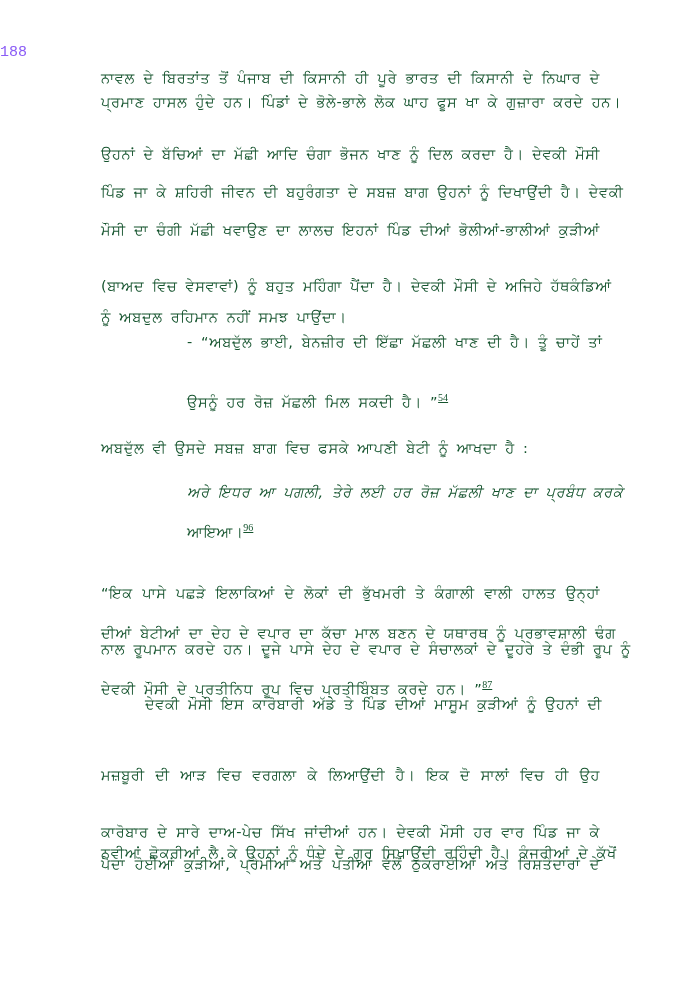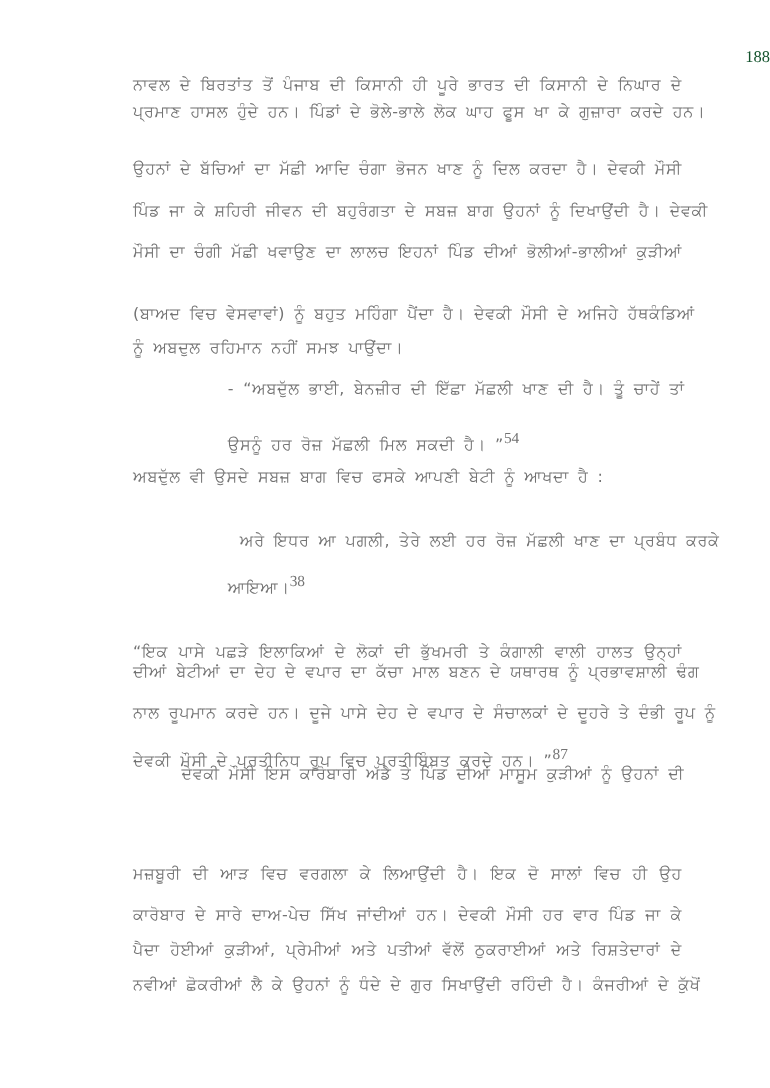--- a/index.html
+++ b/index.html
@@ -1,61 +1,61 @@
 <!DOCTYPE html>
 <html><head>
 <meta charset="utf-8">
 <style>
   html, body { margin: 0; padding: 0; background: #ffffff; }
   body { width: 700px; height: 989px; position: relative; overflow: hidden;
          font-family: "DejaVu Sans", sans-serif; color: #1a1a1a; }
-  .page-number { position: absolute; left: 0; width: 700px; top: 44px; text-align: right;
-         font-family: Liberation Serif, serif; font-size: 15px; color: #14532d; }
+  .page-number { position: absolute; left: 0; width: 700px; top: 44px; text-align: left;
+         font-family: Liberation Mono, monospace; font-size: 15px; color: #8b5cf6; }
   .line { position: absolute; white-space: nowrap; font-size: 14.5px; letter-spacing: 0.6px;
-          word-spacing: 3px; color: #737373; margin-left: 20px; }
+          word-spacing: 3px; color: #14532d; }
   .l-full { left: 101px; width: 499px; text-align: justify; text-align-last: justify; }
   .l-left { left: 101px; }
   .l-quote1 { left: 187px; }
   .l-quote1-full { left: 187px; width: 413px; text-align: justify; text-align-last: justify; }
   .l-quote2 { left: 187px; }
-  .l-quote2-full { left: 198px; width: 413px; text-align: justify; text-align-last: justify; }
+  .l-quote2-full { left: 187px; width: 413px; text-align: justify; text-align-last: justify; font-style: italic; }
   .l-indent-full { left: 145px; width: 455px; text-align: justify; text-align-last: justify; }
-  sup { font-size: 14px; letter-spacing: 0; vertical-align: 6px; font-family: "Liberation Serif", serif; }
+  sup { font-size: 10px; letter-spacing: 0; vertical-align: 6px; font-family: "Liberation Serif", serif; text-decoration: underline; }
 </style>
 </head>
 <body>
 
 <div>
   <div class="page-number">188</div>
 
   <div class="line l-full" style="top:70px">ਨਾਵਲ ਦੇ ਬਿਰਤਾਂਤ ਤੋਂ ਪੰਜਾਬ ਦੀ ਕਿਸਾਨੀ ਹੀ ਪੂਰੇ ਭਾਰਤ ਦੀ ਕਿਸਾਨੀ ਦੇ ਨਿਘਾਰ ਦੇ</div>
   <div class="line l-full" style="top:94px">ਪ੍ਰਮਾਣ ਹਾਸਲ ਹੁੰਦੇ ਹਨ। ਪਿੰਡਾਂ ਦੇ ਭੋਲੇ-ਭਾਲੇ ਲੋਕ ਘਾਹ ਫੂਸ ਖਾ ਕੇ ਗੁਜ਼ਾਰਾ ਕਰਦੇ ਹਨ।</div>
   <div class="line l-full" style="top:146px">ਉਹਨਾਂ ਦੇ ਬੱਚਿਆਂ ਦਾ ਮੱਛੀ ਆਦਿ ਚੰਗਾ ਭੋਜਨ ਖਾਣ ਨੂੰ ਦਿਲ ਕਰਦਾ ਹੈ। ਦੇਵਕੀ ਮੌਸੀ</div>
   <div class="line l-full" style="top:184px">ਪਿੰਡ ਜਾ ਕੇ ਸ਼ਹਿਰੀ ਜੀਵਨ ਦੀ ਬਹੁਰੰਗਤਾ ਦੇ ਸਬਜ਼ ਬਾਗ ਉਹਨਾਂ ਨੂੰ ਦਿਖਾਉਂਦੀ ਹੈ। ਦੇਵਕੀ</div>
   <div class="line l-full" style="top:222px">ਮੌਸੀ ਦਾ ਚੰਗੀ ਮੱਛੀ ਖਵਾਉਣ ਦਾ ਲਾਲਚ ਇਹਨਾਂ ਪਿੰਡ ਦੀਆਂ ਭੋਲੀਆਂ-ਭਾਲੀਆਂ ਕੁੜੀਆਂ</div>
   <div class="line l-full" style="top:278px">(ਬਾਅਦ ਵਿਚ ਵੇਸਵਾਵਾਂ) ਨੂੰ ਬਹੁਤ ਮਹਿੰਗਾ ਪੈਂਦਾ ਹੈ। ਦੇਵਕੀ ਮੌਸੀ ਦੇ ਅਜਿਹੇ ਹੱਥਕੰਡਿਆਂ</div>
   <div class="line l-left" style="top:309px">ਨੂੰ ਅਬਦੁਲ ਰਹਿਮਾਨ ਨਹੀਂ ਸਮਝ ਪਾਉਂਦਾ।</div>
 
-  <div class="line l-quote1-full" style="top:346px">- “ਅਬਦੁੱਲ ਭਾਈ, ਬੇਨਜ਼ੀਰ ਦੀ ਇੱਛਾ ਮੱਛਲੀ ਖਾਣ ਦੀ ਹੈ। ਤੂੰ ਚਾਹੇਂ ਤਾਂ</div>
+  <div class="line l-quote1-full" style="top:334px">- “ਅਬਦੁੱਲ ਭਾਈ, ਬੇਨਜ਼ੀਰ ਦੀ ਇੱਛਾ ਮੱਛਲੀ ਖਾਣ ਦੀ ਹੈ। ਤੂੰ ਚਾਹੇਂ ਤਾਂ</div>
   <div class="line l-quote1" style="top:392px">
     <span>ਉਸਨੂੰ ਹਰ ਰੋਜ਼ ਮੱਛਲੀ ਮਿਲ ਸਕਦੀ ਹੈ। ”</span><sup>54</sup>
   </div>
 
-  <div class="line l-left" style="top:426px">ਅਬਦੁੱਲ ਵੀ ਉਸਦੇ ਸਬਜ਼ ਬਾਗ ਵਿਚ ਫਸਕੇ ਆਪਣੀ ਬੇਟੀ ਨੂੰ ਆਖਦਾ ਹੈ :</div>
+  <div class="line l-left" style="top:440px">ਅਬਦੁੱਲ ਵੀ ਉਸਦੇ ਸਬਜ਼ ਬਾਗ ਵਿਚ ਫਸਕੇ ਆਪਣੀ ਬੇਟੀ ਨੂੰ ਆਖਦਾ ਹੈ :</div>
 
   <div class="line l-quote2-full" style="top:484px">ਅਰੇ ਇਧਰ ਆ ਪਗਲੀ, ਤੇਰੇ ਲਈ ਹਰ ਰੋਜ਼ ਮੱਛਲੀ ਖਾਣ ਦਾ ਪ੍ਰਬੰਧ ਕਰਕੇ</div>
   <div class="line l-quote2" style="top:522px">
-    <span>ਆਇਆ।</span><sup>38</sup>
+    <span>ਆਇਆ।</span><sup>96</sup>
   </div>
 
   <div class="line l-full" style="top:585px">“ਇਕ ਪਾਸੇ ਪਛੜੇ ਇਲਾਕਿਆਂ ਦੇ ਲੋਕਾਂ ਦੀ ਭੁੱਖਮਰੀ ਤੇ ਕੰਗਾਲੀ ਵਾਲੀ ਹਾਲਤ ਉਨ੍ਹਾਂ</div>
-  <div class="line l-full" style="top:603px">ਦੀਆਂ ਬੇਟੀਆਂ ਦਾ ਦੇਹ ਦੇ ਵਪਾਰ ਦਾ ਕੱਚਾ ਮਾਲ ਬਣਨ ਦੇ ਯਥਾਰਥ ਨੂੰ ਪ੍ਰਭਾਵਸ਼ਾਲੀ ਢੰਗ</div>
+  <div class="line l-full" style="top:625px">ਦੀਆਂ ਬੇਟੀਆਂ ਦਾ ਦੇਹ ਦੇ ਵਪਾਰ ਦਾ ਕੱਚਾ ਮਾਲ ਬਣਨ ਦੇ ਯਥਾਰਥ ਨੂੰ ਪ੍ਰਭਾਵਸ਼ਾਲੀ ਢੰਗ</div>
   <div class="line l-full" style="top:641px">ਨਾਲ ਰੂਪਮਾਨ ਕਰਦੇ ਹਨ। ਦੂਜੇ ਪਾਸੇ ਦੇਹ ਦੇ ਵਪਾਰ ਦੇ ਸੰਚਾਲਕਾਂ ਦੇ ਦੂਹਰੇ ਤੇ ਦੰਭੀ ਰੂਪ ਨੂੰ</div>
   <div class="line l-left" style="top:679px">
     <span>ਦੇਵਕੀ ਮੌਸੀ ਦੇ ਪ੍ਰਤੀਨਿਧ ਰੂਪ ਵਿਚ ਪ੍ਰਤੀਬਿੰਬਤ ਕਰਦੇ ਹਨ। ”</span><sup>87</sup>
   </div>
 
   <div class="line l-indent-full" style="top:696px">ਦੇਵਕੀ ਮੌਸੀ ਇਸ ਕਾਰੋਬਾਰੀ ਅੱਡੇ ਤੇ ਪਿੰਡ ਦੀਆਂ ਮਾਸੂਮ ਕੁੜੀਆਂ ਨੂੰ ਉਹਨਾਂ ਦੀ</div>
-  <div class="line l-full" style="top:787px">ਮਜ਼ਬੂਰੀ ਦੀ ਆੜ ਵਿਚ ਵਰਗਲਾ ਕੇ ਲਿਆਉਂਦੀ ਹੈ। ਇਕ ਦੋ ਸਾਲਾਂ ਵਿਚ ਹੀ ਉਹ</div>
+  <div class="line l-full" style="top:767px">ਮਜ਼ਬੂਰੀ ਦੀ ਆੜ ਵਿਚ ਵਰਗਲਾ ਕੇ ਲਿਆਉਂਦੀ ਹੈ। ਇਕ ਦੋ ਸਾਲਾਂ ਵਿਚ ਹੀ ਉਹ</div>
   <div class="line l-full" style="top:824px">ਕਾਰੋਬਾਰ ਦੇ ਸਾਰੇ ਦਾਅ-ਪੇਚ ਸਿੱਖ ਜਾਂਦੀਆਂ ਹਨ। ਦੇਵਕੀ ਮੌਸੀ ਹਰ ਵਾਰ ਪਿੰਡ ਜਾ ਕੇ</div>
-  <div class="line l-full" style="top:888px">ਨਵੀਆਂ ਛੋਕਰੀਆਂ ਲੈ ਕੇ ਉਹਨਾਂ ਨੂੰ ਧੰਦੇ ਦੇ ਗੁਰ ਸਿਖਾਉਂਦੀ ਰਹਿੰਦੀ ਹੈ। ਕੰਜਰੀਆਂ ਦੇ ਕੁੱਖੋਂ</div>
+  <div class="line l-full" style="top:845px">ਨਵੀਆਂ ਛੋਕਰੀਆਂ ਲੈ ਕੇ ਉਹਨਾਂ ਨੂੰ ਧੰਦੇ ਦੇ ਗੁਰ ਸਿਖਾਉਂਦੀ ਰਹਿੰਦੀ ਹੈ। ਕੰਜਰੀਆਂ ਦੇ ਕੁੱਖੋਂ</div>
   <div class="line l-full" style="top:856px">ਪੈਦਾ ਹੋਈਆਂ ਕੁੜੀਆਂ, ਪ੍ਰੇਮੀਆਂ ਅਤੇ ਪਤੀਆਂ ਵੱਲੋਂ ਠੁਕਰਾਈਆਂ ਅਤੇ ਰਿਸ਼ਤੇਦਾਰਾਂ ਦੇ</div>
 </div>
 
 </body></html>

